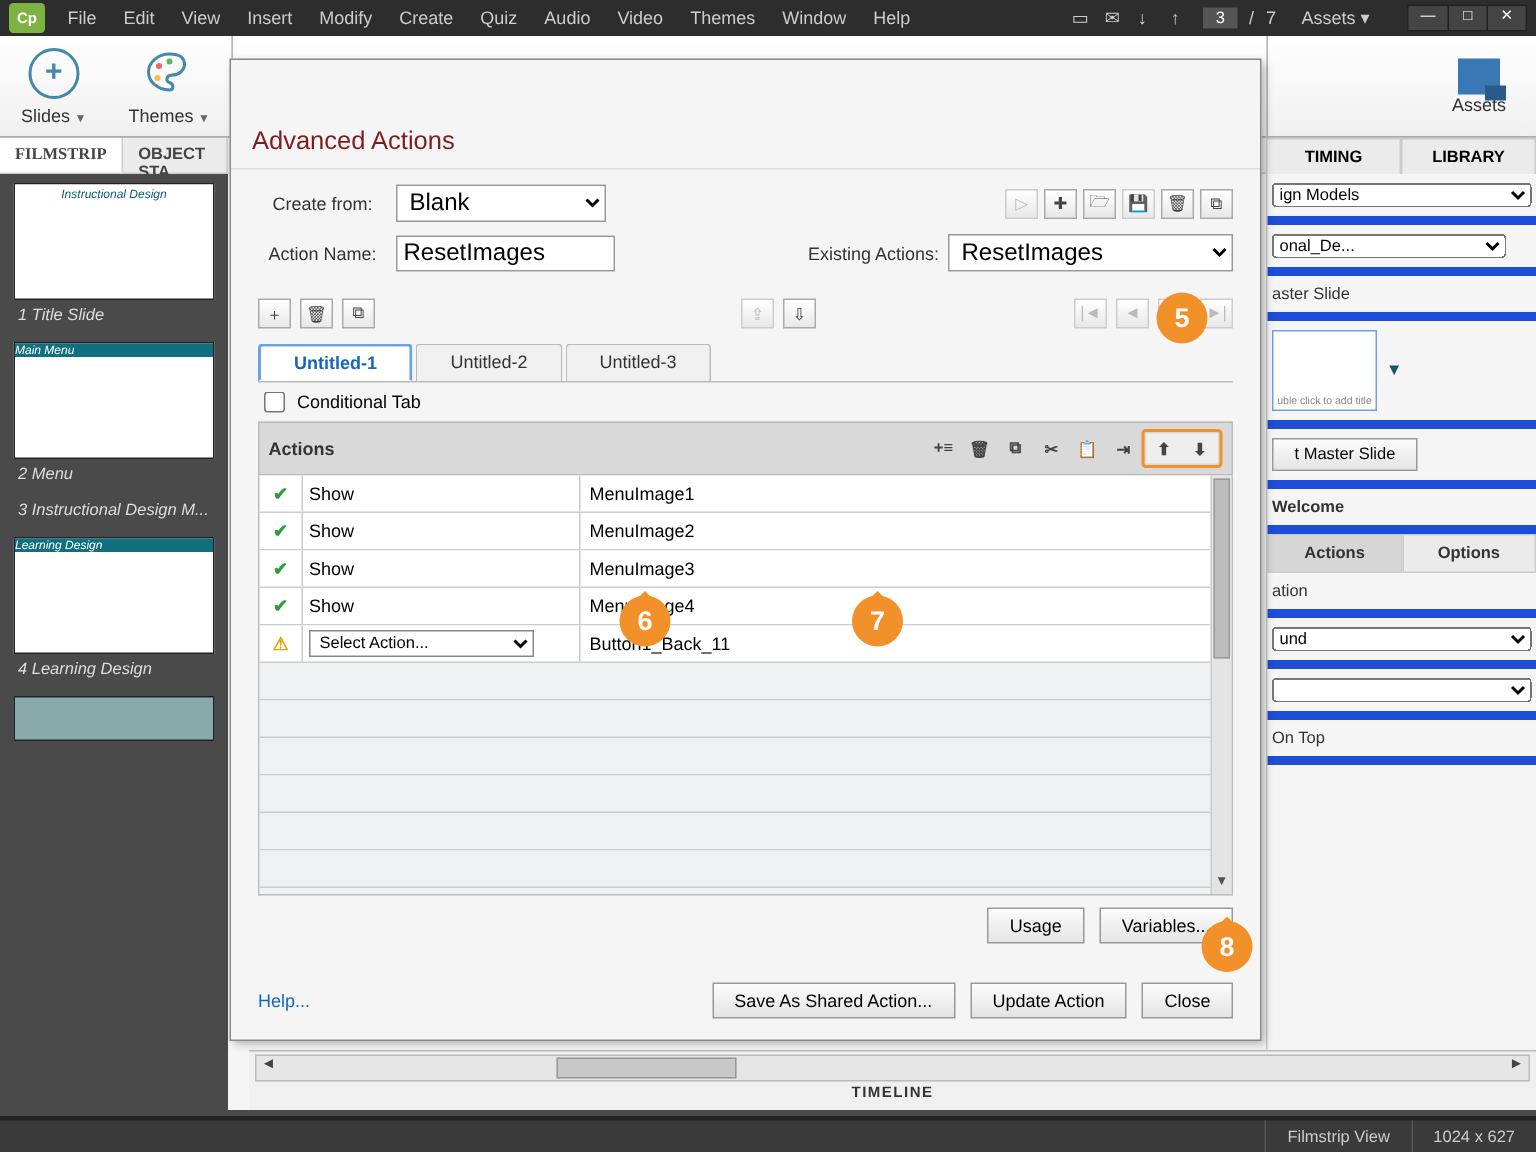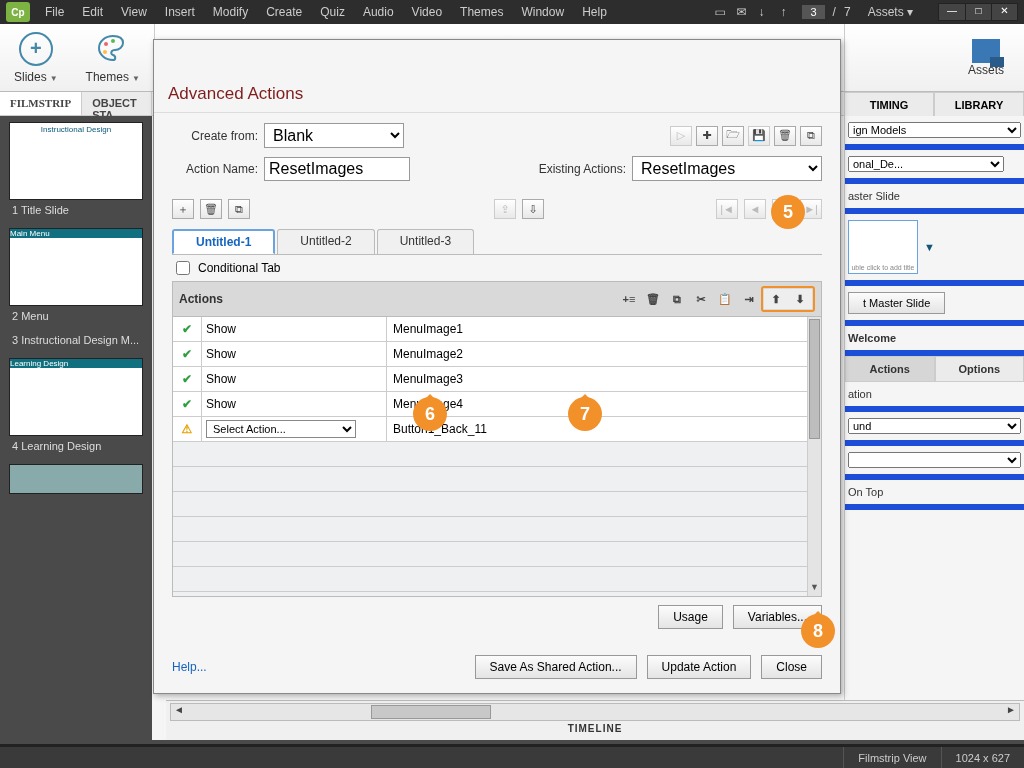--- a/index.html
+++ b/index.html
@@ -24,21 +24,21 @@
 .tool .chev { font-size: 8px; margin-left: 3px; color: #666; }
 
 
 .tabbar2 { height: 24px; background: #ebebeb; display: flex; font-size: 11px; color: #444; font-weight: bold; border-bottom: 1px solid #ccc; }
 .tab2 { padding: 5px 10px; border-right: 1px solid #ccc; }
 .tab2.sel { background: #ffffff; font-family: Liberation Serif, serif; }
 
 
 .main { position: absolute; top: 116px; left: 0; right: 0; bottom: 28px; display: flex; }
 .filmstrip { width: 152px; background: #4a4a4a; overflow: hidden; padding: 6px 4px; }
-.slide-thumb { margin-bottom: 12px; }
+.slide-thumb { margin-bottom: 12px; font-style: italic; }
 .slide-thumb img, .slide-thumb .tplaceholder { width: 134px; height: 78px; background: #fff; display: block; margin: 0 auto; border: 1px solid #222; }
 .slide-thumb.sel .tplaceholder { border: 3px solid #5b9bd5; }
 .slide-label { color: #ddd; font-size: 11px; margin: 4px 0 0 8px; white-space: nowrap; overflow: hidden; text-overflow: ellipsis; }
 .tplaceholder { display: flex; flex-direction: column; align-items: center; justify-content: center; font-size: 8px; color: #157; background: linear-gradient(#0a6b7d,#0a6b7d); position: relative; }
 
 
 .center { flex: 1; background: #f5f5f5; position: relative; }
 .rightpanel { width: 180px; background: #f5f5f5; border-left: 1px solid #ccc; font-size: 11px; color: #333; }
 .rightpanel .rt-row { padding: 6px 3px; border-bottom: 6px solid #1d4ed8; }
 .rightpanel select, .rightpanel button { font-size: 11px; }
@@ -48,21 +48,21 @@
 .assets-icn::after { content:""; position:absolute; right:-4px; bottom:-4px; width:14px; height:10px; background:#2a5a8a;}
 .rp-tabs { display:flex; }
 .rp-tab { flex:1; text-align:center; padding:6px 0; font-size:11px; font-weight:bold; border:1px solid #ccc; background:#ebebeb;}
 .rp-tab.sel { background:#d6d6d6;}
 
 
 .dialog { position: absolute; left: 153px; top: 39px; width: 688px; height: 655px; background: #f5f5f5; border: 1px solid #888; box-shadow: 2px 2px 6px rgba(0,0,0,.3); z-index: 50; display:flex; flex-direction:column; }
 .dlg-title { padding: 8px 14px; font-size: 17px; color: #7f1d1d; border-bottom: 1px solid #ddd; margin-top: 36px; }
 .dlg-body { padding: 10px 18px; flex:1; display:flex; flex-direction:column; }
 .dlg-row { display: flex; align-items: center; margin-bottom: 8px; font-size: 12px; color: #333; gap: 6px; }
-.dlg-row label { min-width: 86px; text-align: right; }
+.dlg-row label { min-width: 86px; text-align: center; }
 .dlg-row select, .dlg-row input { font-size: 16px; border: 1px solid #999; background: #fff; padding: 2px 4px; }
 .dlg-row .spacer { flex: 1; }
 .iconbtn { width: 22px; height: 20px; border: 1px solid #aaa; background: linear-gradient(#fff,#e8e8e8); display: inline-flex; align-items: center; justify-content: center; font-size: 11px; color: #444; cursor: pointer; }
 .iconbtn.ghost { border:1px solid #ccc; color:#bbb;}
 .iconrow { display:flex; gap:4px; }
 
 .toolbar-row2 { display:flex; align-items:center; gap:6px; margin:10px 0 6px; }
 .toolbar-row2 .spacer { flex:1; }
 
 .dec-tabs { display:flex; border-bottom:1px solid #bbb; margin-top:4px;}

